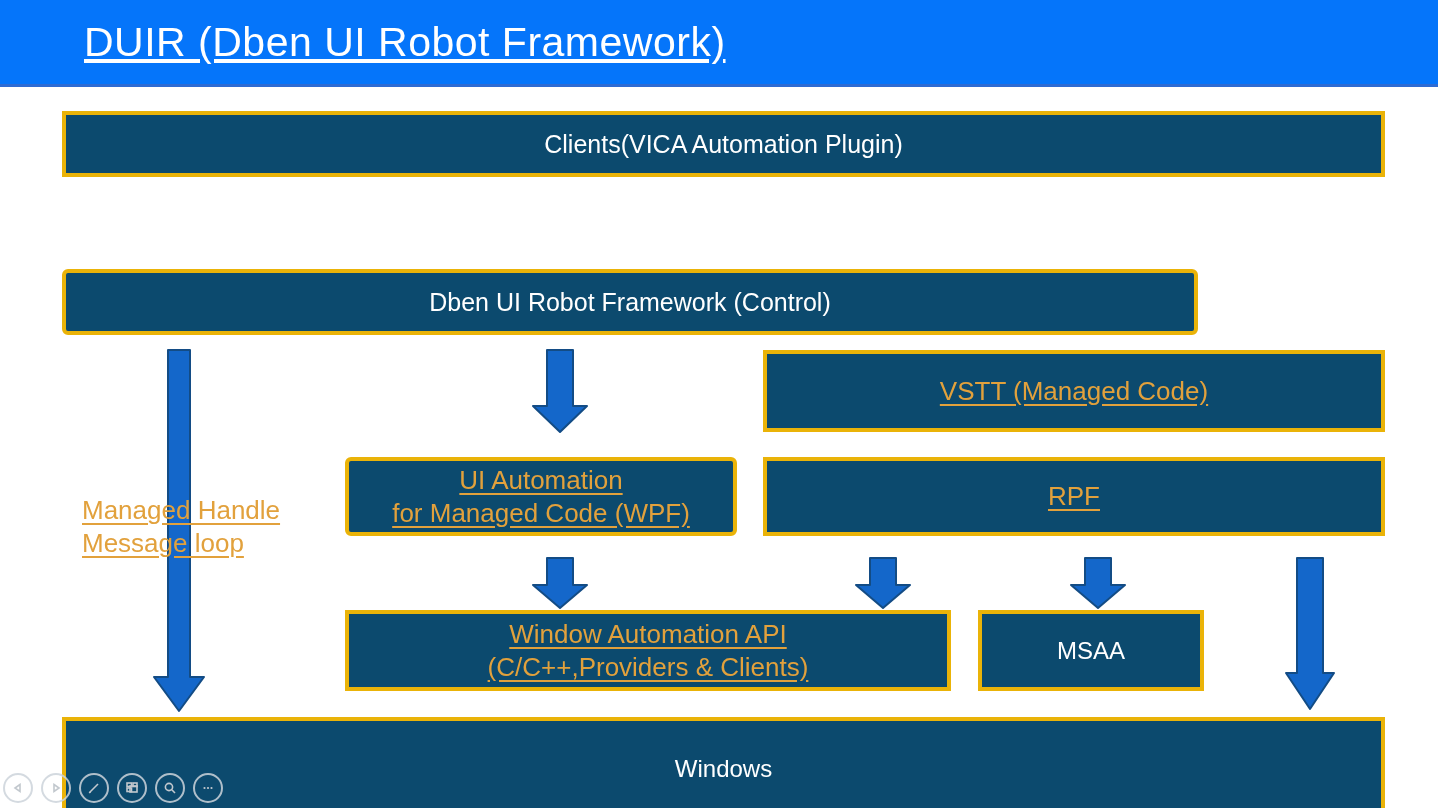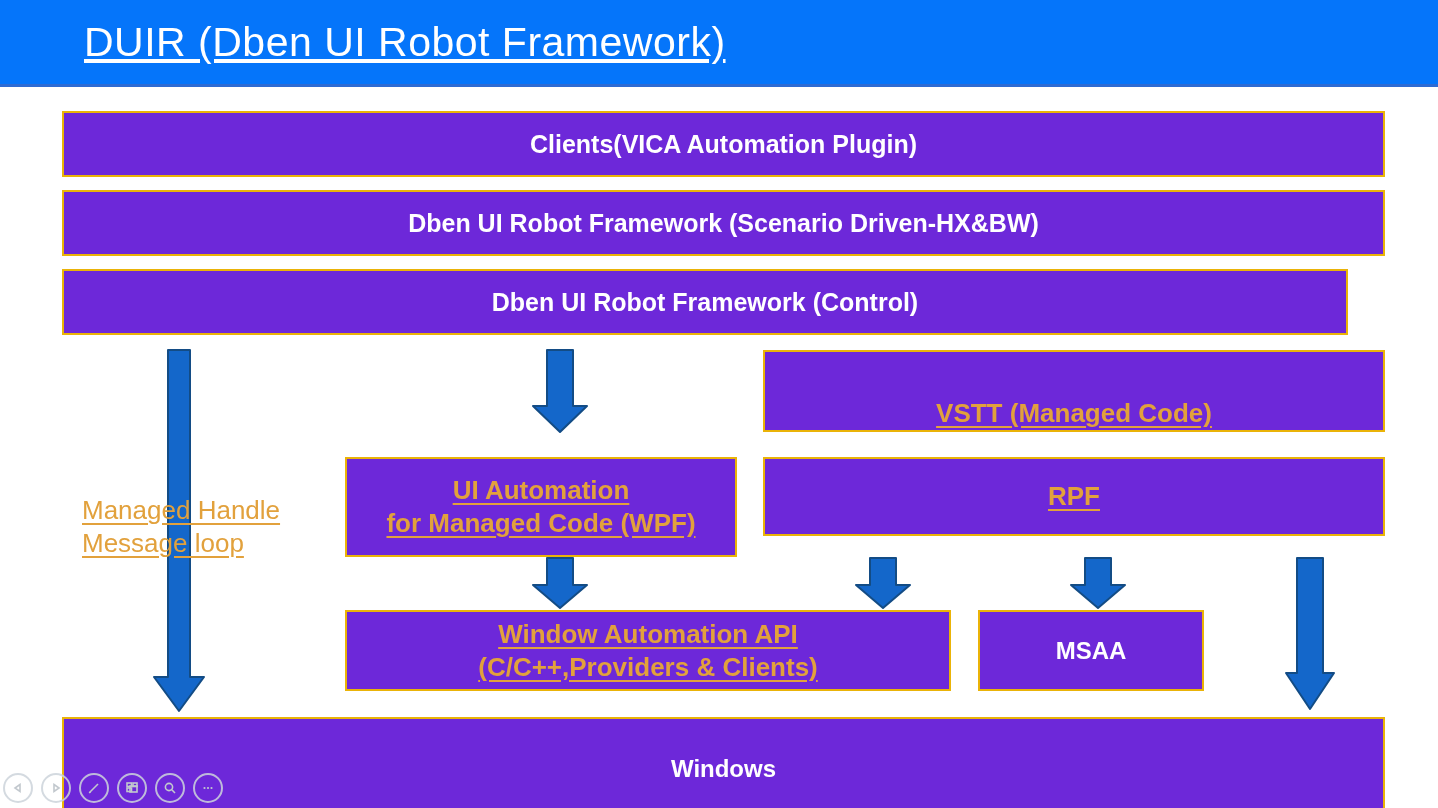--- a/index.html
+++ b/index.html
@@ -9,29 +9,29 @@
   }
   
   .header { position:absolute; left:0; top:0; width:1438px; height:84px; background:#0575fa; }
   .header-underline { position:absolute; left:0; top:84px; width:1438px; height:3px; background:#2e6bd3; }
   .title {
     position:absolute; left:84px; top:0; height:84px; display:flex; align-items:center;
     color:#ffffff; font-size:41px; letter-spacing:0.5px; white-space:nowrap;text-decoration:underline;
   }
   
   .dbox {
-    position:absolute; box-sizing:border-box; background:#6d28d9; border:2px solid #eab308;
+    position:absolute; box-sizing:border-box; background:#0c4a6e; border:4px solid #eab308;
     color:#ffffff; display:flex; flex-direction:column; align-items:center; justify-content:center;
-    text-align:center; font-size:25px; line-height:33px;font-weight:bold;
+    text-align:center; font-size:25px; line-height:33px;
   }
   .box-clients  { left:62px;  top:111px; width:1323px; height:66px; }
   .box-scenario { left:62px;  top:190px; width:1323px; height:66px; }
-  .box-control  { left:62px;  top:269px; width:1286px; height:66px; }
-  .box-vstt     { left:763px; top:350px; width:622px;  height:82px;justify-content:flex-end; }
-  .box-uia      { left:345px; top:457px; width:392px;  height:100px; }
+  .box-control  { left:62px;  top:269px; width:1136px; height:66px;border-radius:6px; }
+  .box-vstt     { left:763px; top:350px; width:622px;  height:82px; }
+  .box-uia      { left:345px; top:457px; width:392px;  height:79px;border-radius:6px; }
   .box-rpf      { left:763px; top:457px; width:622px;  height:79px; }
   .box-winapi   { left:345px; top:610px; width:606px;  height:81px; }
   .box-msaa     { left:978px; top:610px; width:226px;  height:81px; font-size:24px; }
   .box-windows  { left:62px;  top:717px; width:1323px; height:102px; font-size:24px; }
   .link { color:#e2a13c; text-decoration:underline; text-underline-offset:4px; cursor:pointer; font-size:26px; }
   .dbox .link { display:block; }
   
   .arrows { position:absolute; left:0; top:0; pointer-events:none; }
   .arrows polygon { fill:#1467ca; stroke:#134c85; stroke-width:2; stroke-linejoin:round; }
   
@@ -61,23 +61,20 @@
     <polygon points="168,350 190,350 190,677 204,677 179,711 154,677 168,677"></polygon>
     <polygon points="547,350 573,350 573,406 587,406 560,432 533,406 547,406"></polygon>
     <polygon points="547,558 573,558 573,585 587,585 560,608 533,585 547,585"></polygon>
     <polygon points="870,558 896,558 896,585 910,585 883,608 856,585 870,585"></polygon>
     <polygon points="1085,558 1111,558 1111,585 1125,585 1098,608 1071,585 1085,585"></polygon>
     <polygon points="1297,558 1323,558 1323,673 1334,673 1310,709 1286,673 1297,673"></polygon>
   </svg>
 
   <div class="dbox box-clients">
     <span>Clients(VICA Automation Plugin)</span>
-  </div>
-  <div class="dbox box-scenario">
-    <span>Dben UI Robot Framework (Scenario Driven-HX&amp;BW)</span>
   </div>
   <div class="dbox box-control">
     <span>Dben UI Robot Framework (Control)</span>
   </div>
 
   <div class="dbox box-vstt">
     <span class="link">VSTT (Managed Code)</span>
   </div>
   <div class="dbox box-uia">
     <span class="link">UI Automation</span>

